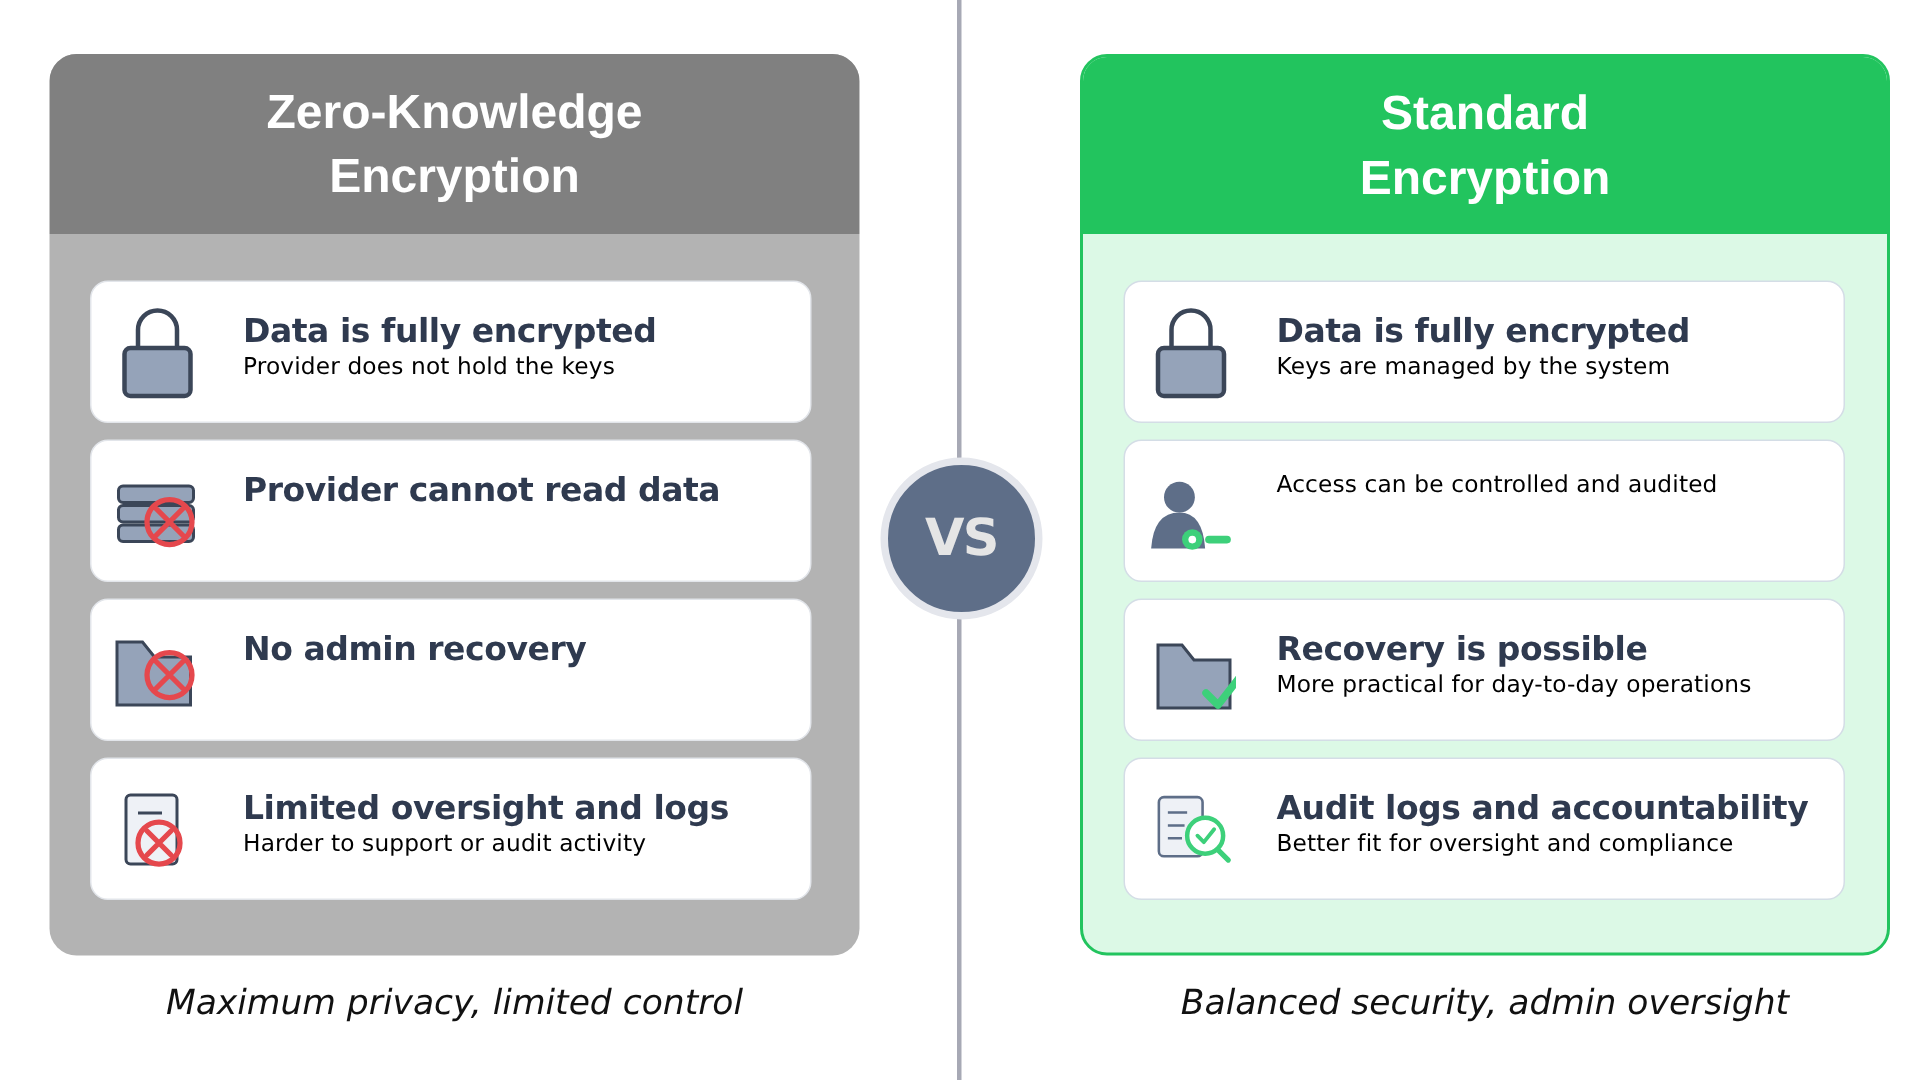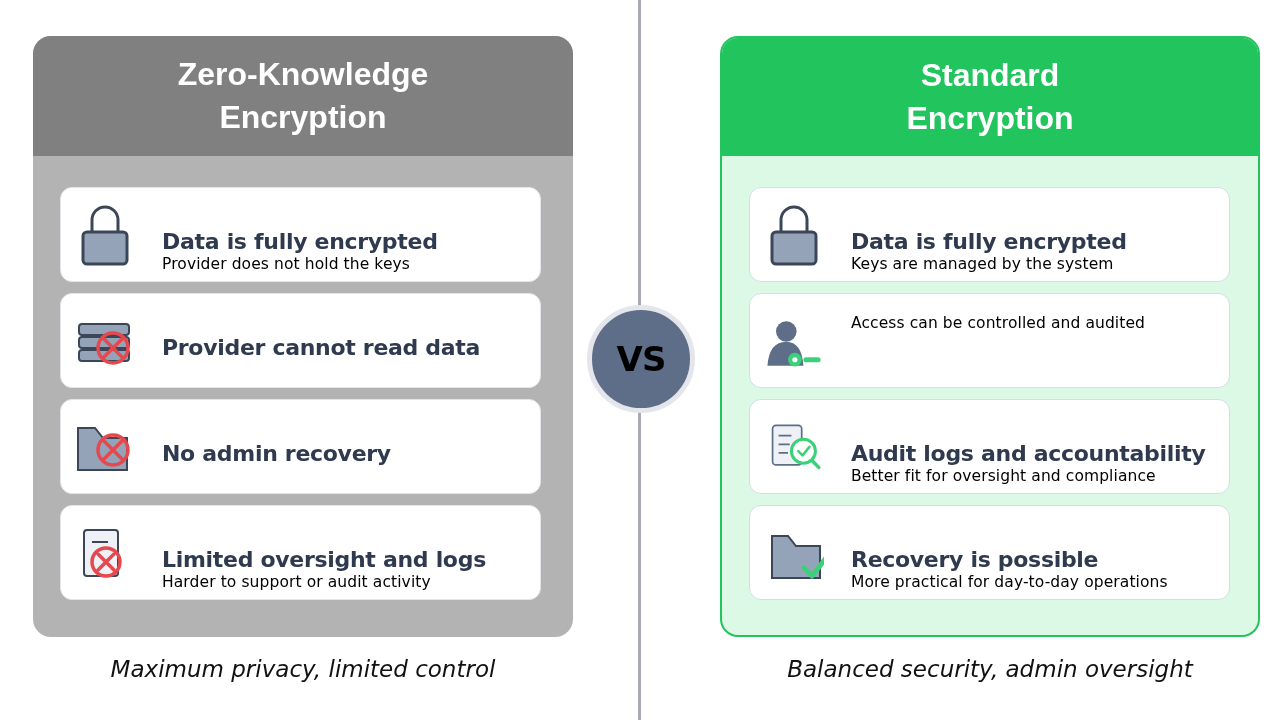--- a/index.html
+++ b/index.html
@@ -19,26 +19,26 @@
 
   .cards { position: absolute; left: 27px; top: 151px; width: 481px; }
   .panel.right .cards { left: 27px; top: 149px; }
 
   .card { height: 95px; margin-bottom: 11px; background: #ffffff; border-radius: 12px; position: relative;
           border: 1px solid #e2e5ea; }
   .panel.right .card { border-color: #d4dde6; }
 
   .card .icon { position: absolute; left: 14px; top: 14px; width: 60px; height: 64px; }
   .card .text { position: absolute; left: 101px; top: 20px; right: 4px; }
-  .card .title { font-family: "DejaVu Sans", sans-serif; font-weight: bold; font-size: 22px; color: #2f3a4f; line-height: 27px; letter-spacing: -0.3px; white-space: nowrap; margin-top: 20px; }
+  .card .title { font-family: "DejaVu Sans", sans-serif; font-weight: bold; font-size: 22px; color: #2f3a4f; line-height: 27px; letter-spacing: -0.3px; white-space: nowrap; }
   .card .sub { font-family: "DejaVu Sans", sans-serif; font-size: 15.5px; color: #000000; line-height: 19px; white-space: nowrap; letter-spacing: 0.1px; }
 
   .vs { position: absolute; left: 587px; top: 305px; width: 108px; height: 108px; border-radius: 50%;
         background: #5e6e88; border: 5px solid #e4e6ec; display: flex; align-items: center; justify-content: center;
-        color: #000000; font-family: "DejaVu Sans", sans-serif; font-weight: bold; font-size: 34px; letter-spacing: -1px; }
+        color: #e5e5e5; font-family: "DejaVu Sans", sans-serif; font-weight: bold; font-size: 34px; letter-spacing: -1px; }
 
   .caption { position: absolute; top: 656px; font-family: "DejaVu Sans", sans-serif; font-style: italic; font-size: 23px; color: #111; text-align: center; }
   .caption.left { left: 33px; width: 540px; }
   .caption.right { left: 720px; width: 540px; }
 </style>
 </head>
 <body>
 
 <div class="divider"></div>
 
@@ -123,39 +123,39 @@
         <path d="M4 62 Q6 34 26 34 Q44 34 46 62 Z" fill="#5e6e88"></path>
         <circle cx="36" cy="55" r="8" fill="#3dd07a"></circle>
         <circle cx="36" cy="55" r="3" fill="#ffffff"></circle>
         <rect x="46" y="52" width="20" height="6" rx="3" fill="#3dd07a"></rect>
       </svg>
       <div class="text">
         <div class="sub">Access can be controlled and audited</div>
       </div>
     </div>
     <div class="card">
+      <svg class="icon" viewBox="0 0 60 64">
+        <path d="M8 16 H24 L32 26 H56 V58 H8 Z" fill="#95a3b9" stroke="#3b4658" stroke-width="2"></path>
+        <path d="M40 48 L48 56 L62 38" fill="none" stroke="#3dd07a" stroke-width="5" stroke-linecap="round" stroke-linejoin="round"></path>
+      </svg>
+      <div class="text">
+        <div class="title">Recovery is possible</div>
+        <div class="sub">More practical for day-to-day operations</div>
+      </div>
+    </div>
+    <div class="card">
       <svg class="icon" viewBox="0 0 70 64">
         <rect x="10" y="8" width="34" height="46" rx="4" fill="#eef1f6" stroke="#5e6e88" stroke-width="2"></rect>
         <path d="M17 20 H32 M17 30 H30 M17 40 H28" stroke="#5e6e88" stroke-width="2"></path>
         <circle cx="46" cy="38" r="14" fill="#ffffff" stroke="#3dd07a" stroke-width="3.5"></circle>
         <path d="M40 38 L45 43 L53 33" fill="none" stroke="#3dd07a" stroke-width="3" stroke-linecap="round" stroke-linejoin="round"></path>
         <path d="M56 49 L64 57" stroke="#3dd07a" stroke-width="4" stroke-linecap="round"></path>
       </svg>
       <div class="text">
         <div class="title">Audit logs and accountability</div>
         <div class="sub">Better fit for oversight and compliance</div>
       </div>
     </div>
-    <div class="card">
-      <svg class="icon" viewBox="0 0 60 64">
-        <path d="M8 16 H24 L32 26 H56 V58 H8 Z" fill="#95a3b9" stroke="#3b4658" stroke-width="2"></path>
-        <path d="M40 48 L48 56 L62 38" fill="none" stroke="#3dd07a" stroke-width="5" stroke-linecap="round" stroke-linejoin="round"></path>
-      </svg>
-      <div class="text">
-        <div class="title">Recovery is possible</div>
-        <div class="sub">More practical for day-to-day operations</div>
-      </div>
-    </div>
   </div>
 </div>
 
 <div class="caption left">Maximum privacy, limited control</div>
 <div class="caption right">Balanced security, admin oversight</div>
 
 </body></html>

